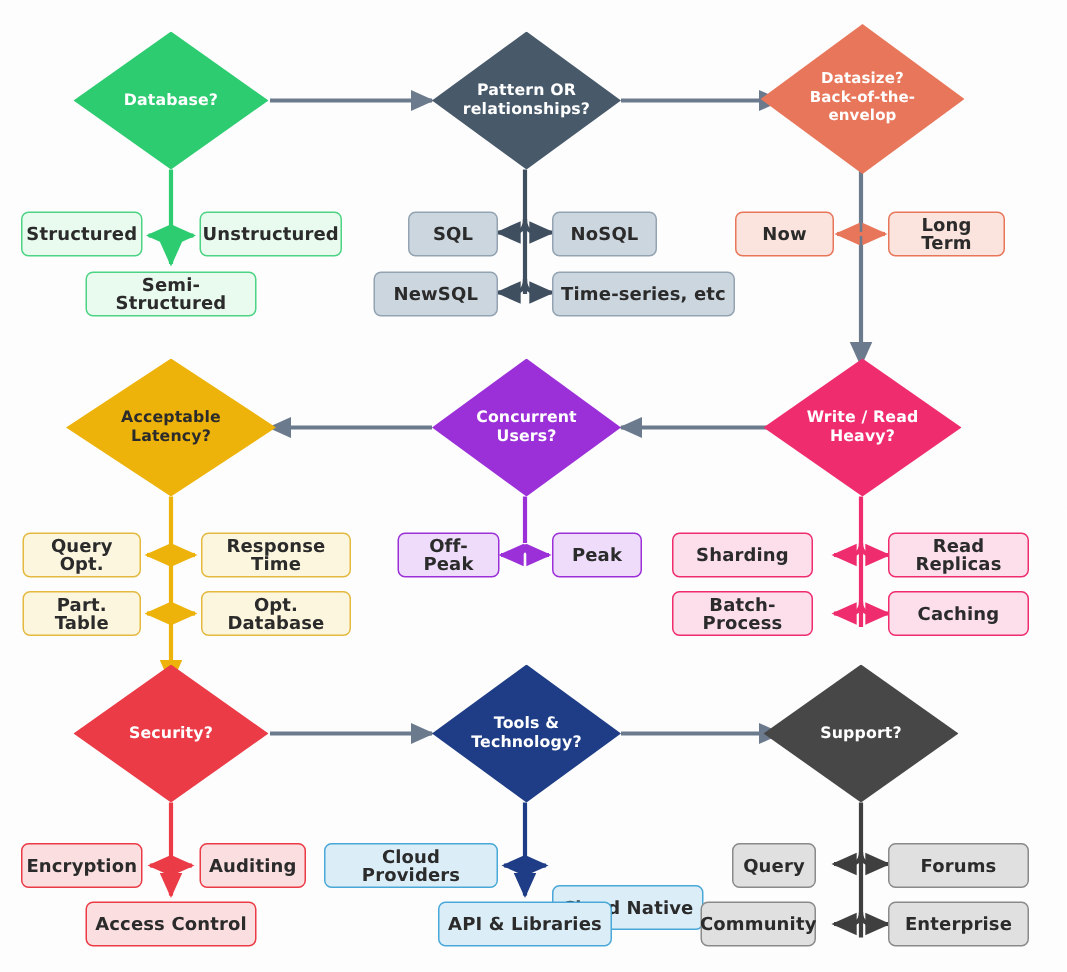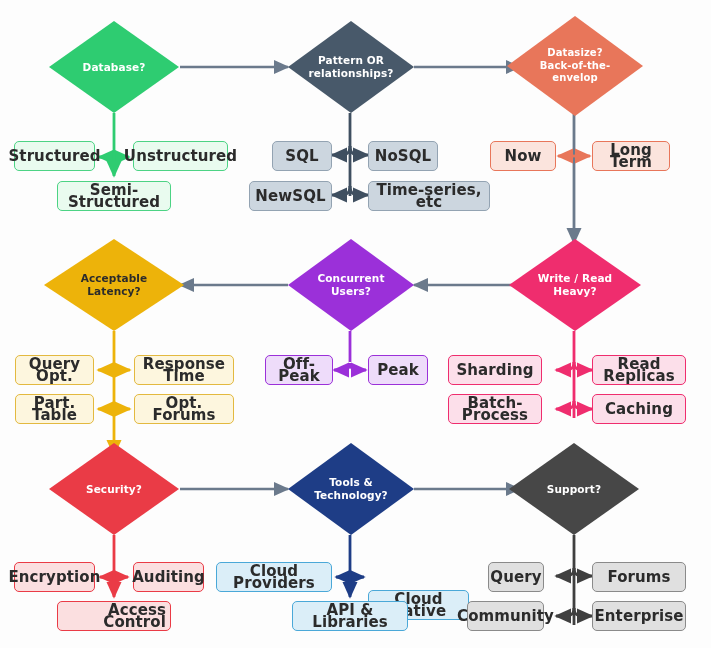--- a/index.html
+++ b/index.html
@@ -56,21 +56,21 @@
   .leaf {
     position: absolute;
     box-sizing: border-box;
     border-radius: 5px;
     border-style: solid;
     border-width: 1.4px;
     display: flex;
     align-items: center;
     justify-content: center;
     text-align: center;
-    font-size: 15px;
+    font-size: 12px;
     line-height: 12px;
     font-weight: 600;
     color: #2b2b2b;
     letter-spacing: 0.1px;
     padding: 0 4px;
     height: 30px;
   }
 </style>
 </head>
 <body>
@@ -250,21 +250,21 @@
   <div class="leaf" style="left:15px; top:355px; width:79px; background:#fdf6de; border-color:#e3b93f;">
     <span>Query Opt.</span>
   </div>
   <div class="leaf" style="left:134px; top:355px; width:100px; background:#fdf6de; border-color:#e3b93f;">
     <span>Response Time</span>
   </div>
   <div class="leaf" style="left:15px; top:394px; width:79px; background:#fdf6de; border-color:#e3b93f;">
     <span>Part. Table</span>
   </div>
   <div class="leaf" style="left:134px; top:394px; width:100px; background:#fdf6de; border-color:#e3b93f;">
-    <span>Opt. Forums</span>
+    <span>Opt. Database</span>
   </div>
 
   <div class="diamond" style="left:288px; top:239px; width:126px; height:92px; background:#9b30d9;">
     <span class="dlabel">Concurrent
 Users?</span>
   </div>
   <div class="leaf" style="left:265px; top:355px; width:68px; background:#eedcfa; border-color:#9b30d9;">
     <span>Off-Peak</span>
   </div>
   <div class="leaf" style="left:368px; top:355px; width:60px; background:#eedcfa; border-color:#9b30d9;">

